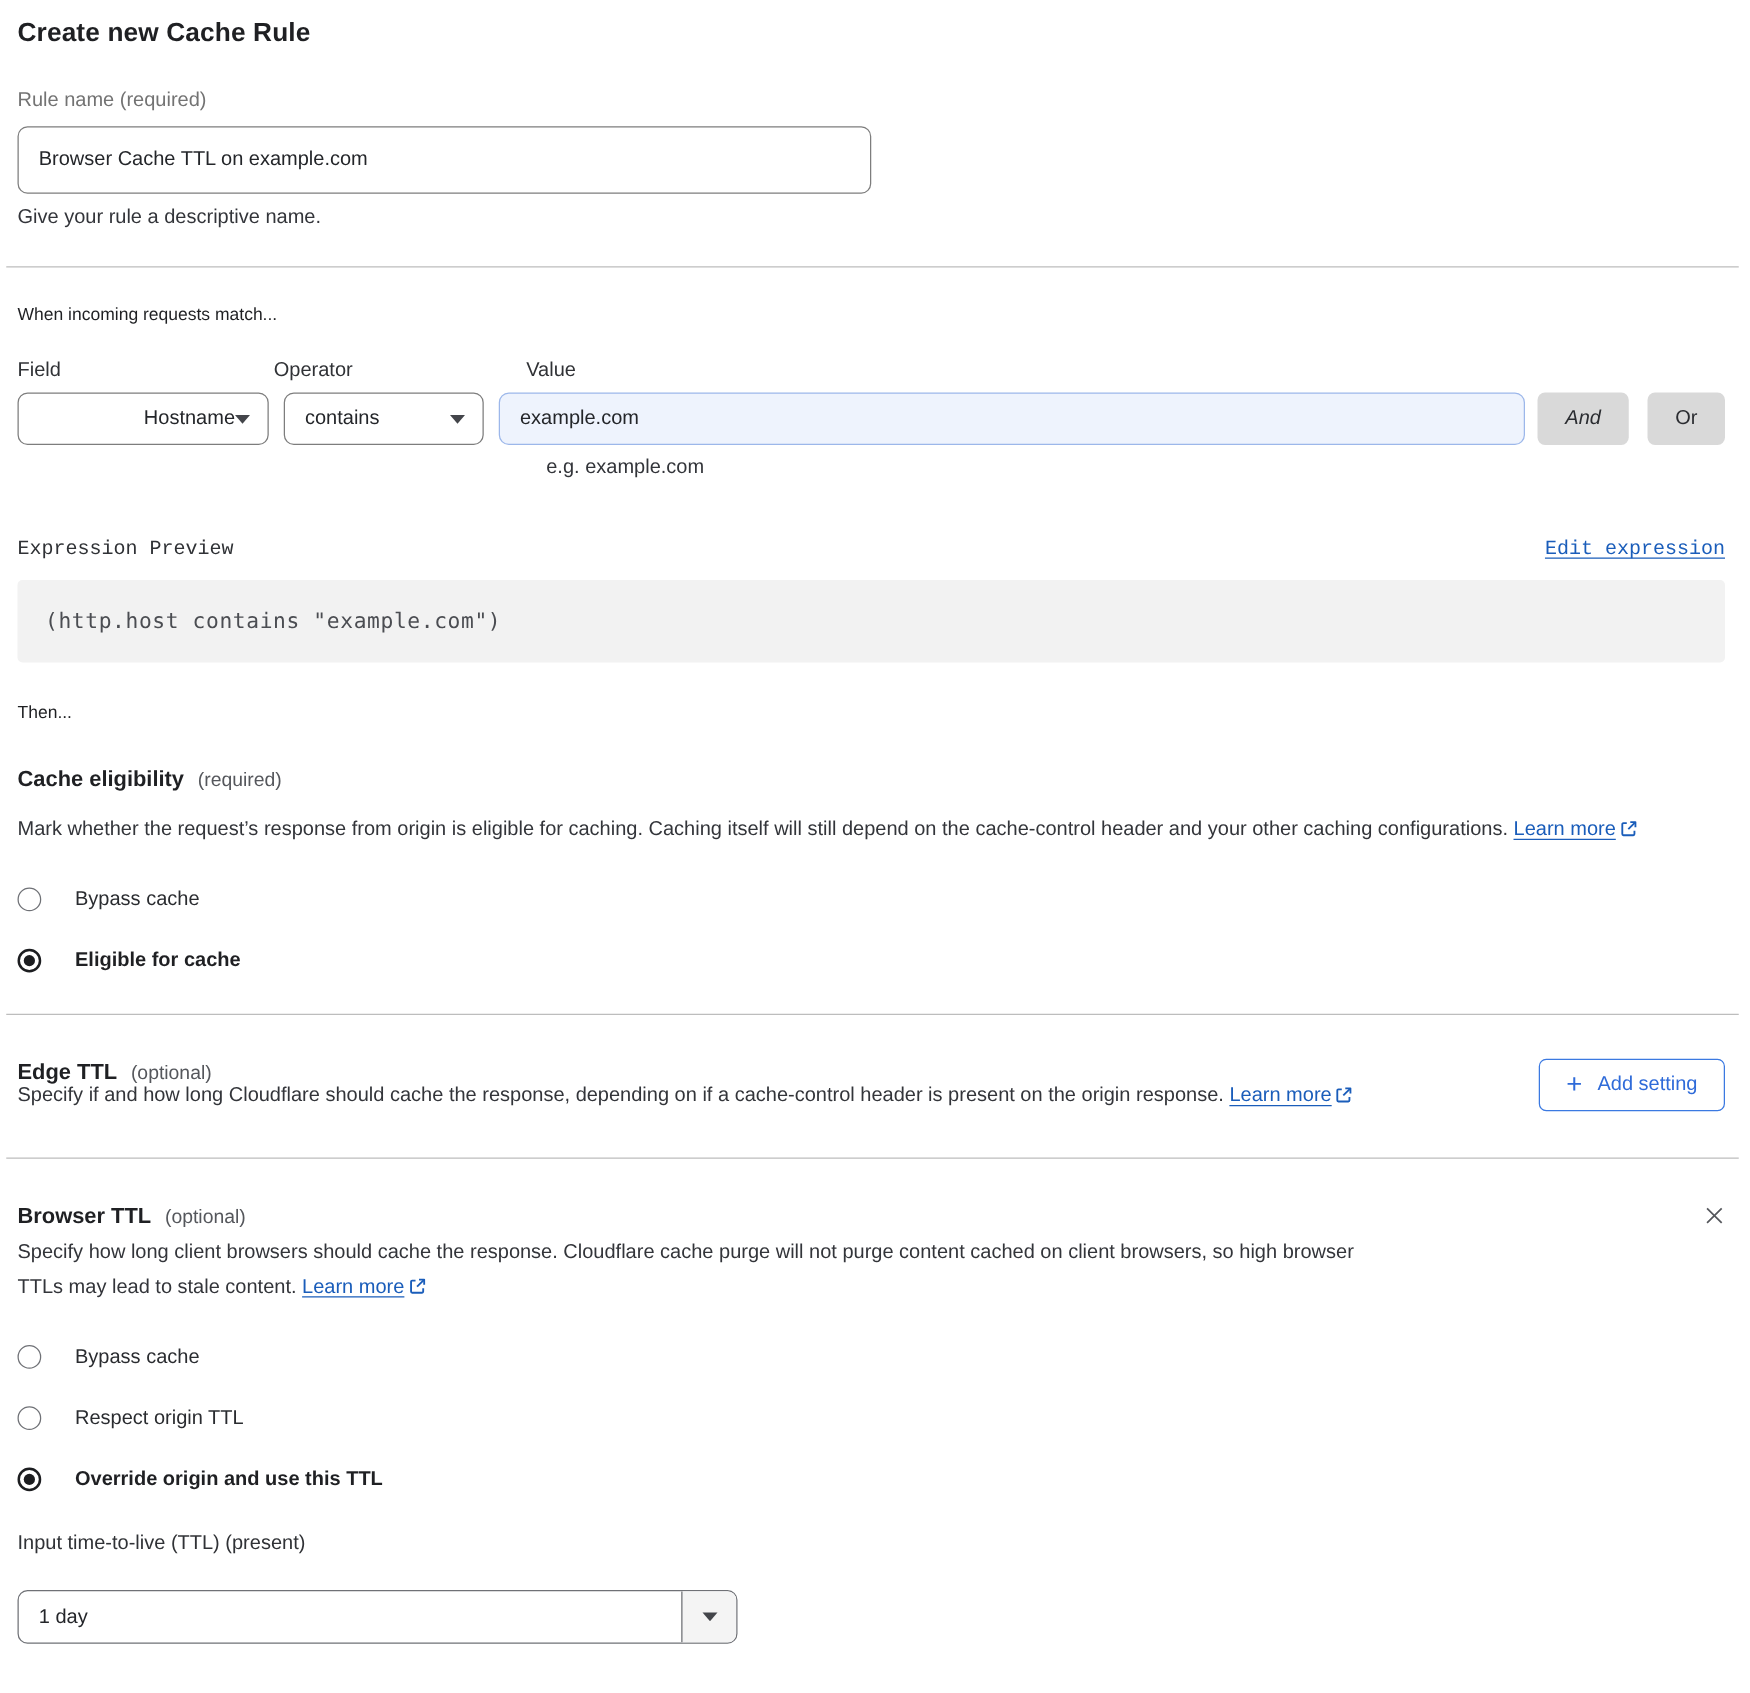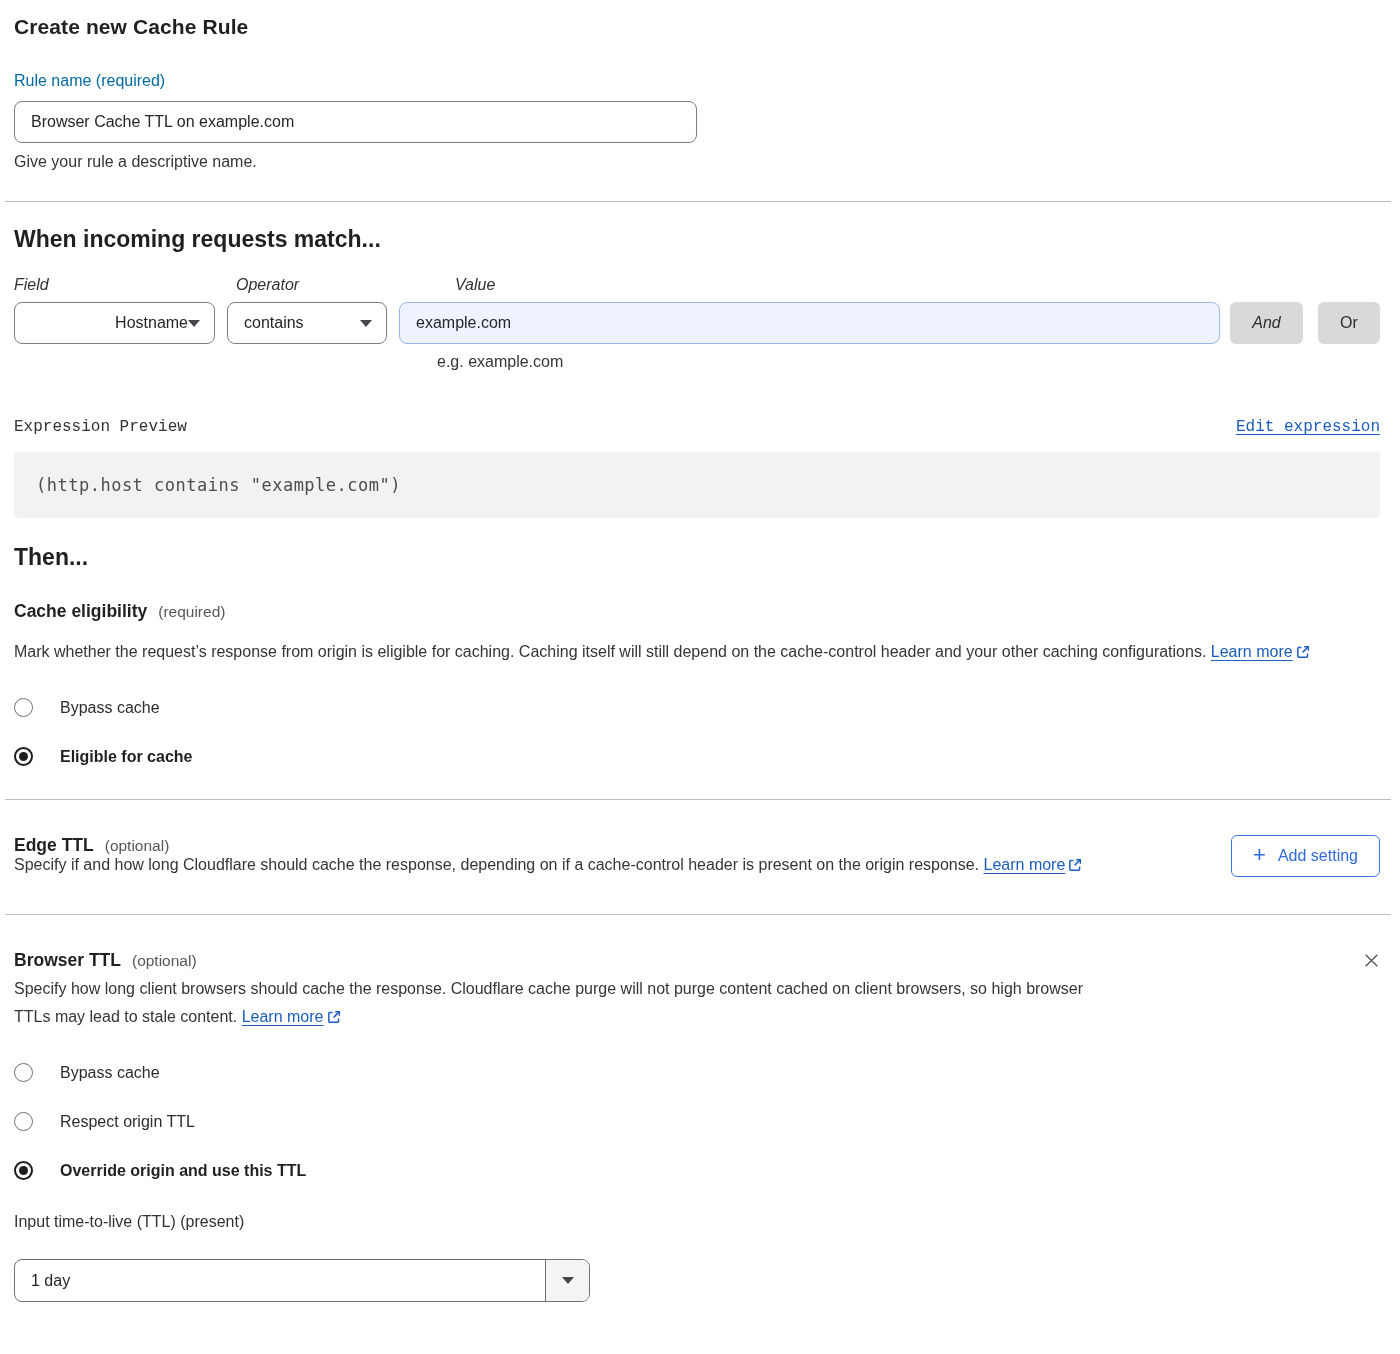--- a/index.html
+++ b/index.html
@@ -14,44 +14,44 @@
   .container { padding: 15px 20px 0 14px; width: 1400px; }
 
   .page-title {
     font-size: 21px;
     line-height: 24px;
     font-weight: 700;
     color: #1f2023;
     letter-spacing: .1px;
   }
 
-  .field-label { font-size: 16px; line-height: 19px; color: #0369a1; margin-top: 32px; }
+  .field-label { font-size: 16px; line-height: 19px; color: #737373; margin-top: 32px; }
 
   .text-input {
     margin-top: 11px;
     width: 683px;
-    height: 42px;
+    height: 54px;
     border: 1px solid #7d7d7d;
     border-radius: 8px;
     padding: 0 16px;
     font-family: "Liberation Sans", sans-serif;
     font-size: 16px;
     color: #24262a;
     background: #ffffff;
     outline: none;
     display: block;
   }
   .helper-text { margin-top: 9px; font-size: 16px; line-height: 19px; color: #33353a; }
 
   .divider { border: none; border-top: 1px solid #bdbdbd; margin: 30px -11px 0 -9px; height: 0; }
 
-  .section-heading { font-size: 23px; line-height: 21px; font-weight: 700; color: #1f2023; }
+  .section-heading { font-size: 14px; line-height: 21px; font-weight: 400; color: #1f2023; }
   .mt-match { margin-top: 27px; }
 
-  .match-grid-labels { display: flex; gap: 21px; margin-top: 26px; font-size: 16px; color: #303236; font-style: italic; }
+  .match-grid-labels { display: flex; gap: 4px; margin-top: 26px; font-size: 16px; color: #303236; }
   .match-grid-labels .l1 { width: 201px; }
   .match-grid-labels .l2 { width: 198px; }
   .match-row { display: flex; gap: 12px; margin-top: 8px; align-items: stretch; }
 
   .select-box {
     height: 42px;
     border: 1px solid #7d7d7d;
     border-radius: 8px;
     background: #ffffff;
     display: flex;

